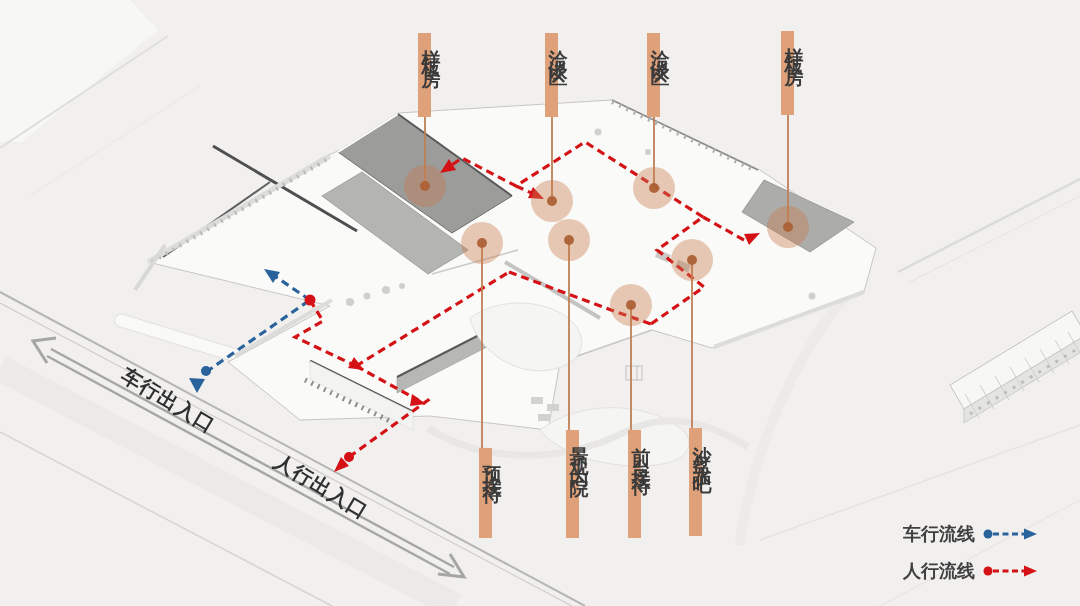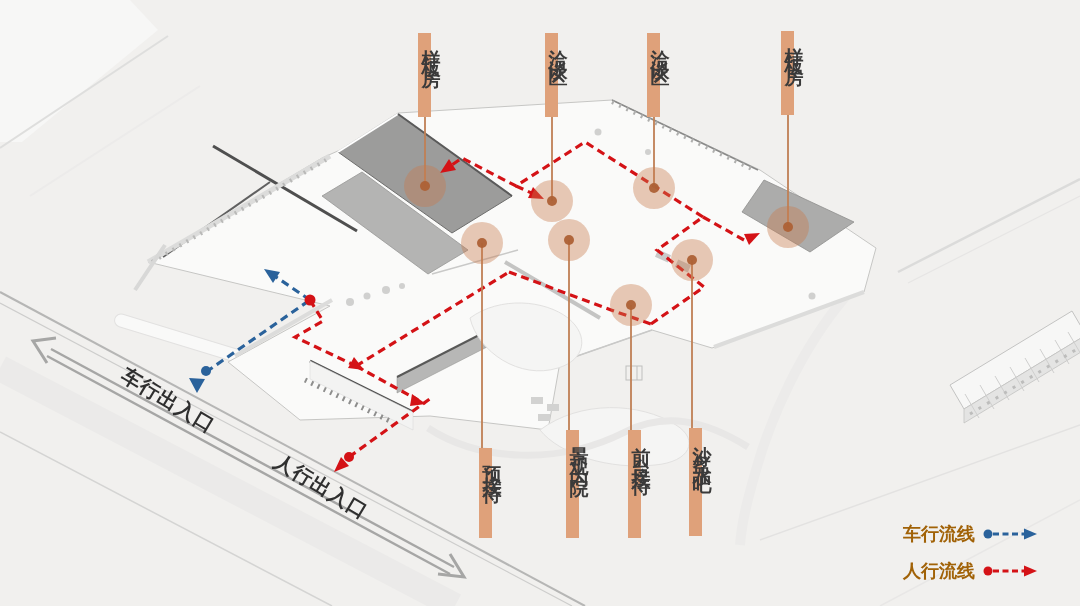--- a/index.html
+++ b/index.html
@@ -9,21 +9,21 @@
   .vlabel{position:absolute;}
   .vlabel .bar{position:absolute;left:0;top:0;width:13px;background:#dfa17a;}
   .vlabel .txt{position:absolute;left:4px;top:2px;writing-mode:vertical-rl;
                text-orientation:upright;font-weight:bold;font-size:19px;
                color:#3a3a3a;letter-spacing:9px;line-height:19px;white-space:nowrap;}
   .vlabel.bottom .txt{letter-spacing:10px;}
   .rlabel{position:absolute;font-weight:bold;font-size:20px;color:#2f2f2f;
           transform-origin:left top;transform:rotate(31deg);letter-spacing:1px;
           white-space:nowrap;}
   .legend-row{position:absolute;display:flex;align-items:center;height:20px;}
-  .legend-row .ltext{font-weight:bold;font-size:18px;color:#a16207;white-space:nowrap;}
+  .legend-row .ltext{font-weight:bold;font-size:18px;color:#404040;white-space:nowrap;}
   .legend-row svg{margin-left:6px;display:block;}
 </style>
 </head>
 <body>
 
 <div id="stage">
 
 <svg id="base-svg" width="1080" height="606" viewBox="0 0 1080 606">
 
   <g>

